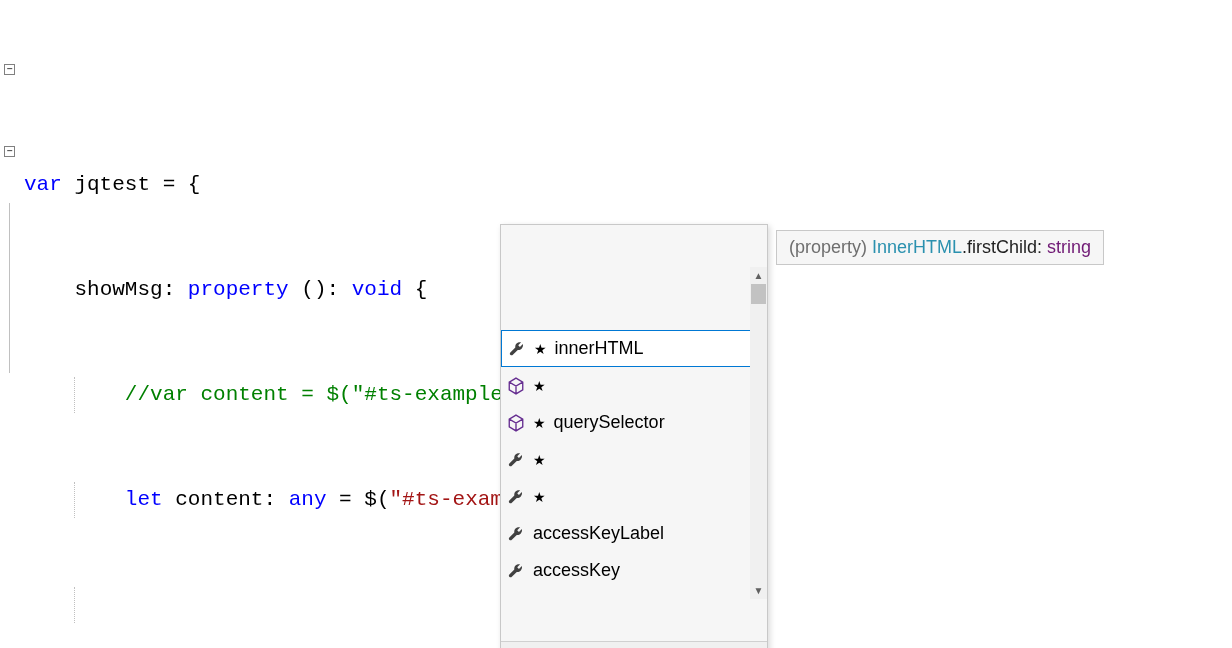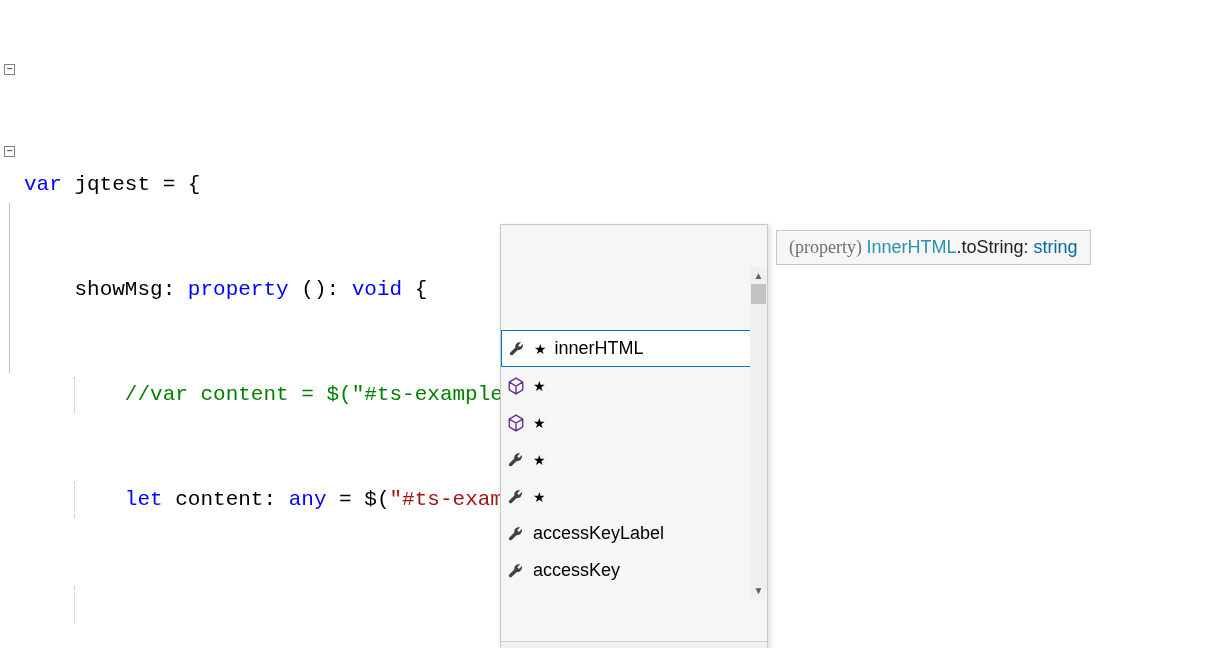--- a/index.html
+++ b/index.html
@@ -148,23 +148,23 @@
     left: 776px;
     top: 230px;
     background: #f6f6f6;
     border: 1px solid #c8c8c8;
     padding: 6px 12px;
     font-family: "Segoe UI", Arial, sans-serif;
     font-size: 18px;
     color: #1f1f1f;
     white-space: nowrap;
   }
-  .tooltip .tt-gray { color: #6f6f6f; font-family: Liberation Serif, serif; }
+  .tooltip .tt-gray { color: #6f6f6f; }
   .tooltip .tt-type1 { color: #2b91af; }
-  .tooltip .tt-type2 { color: #0369a1; text-align: right; }
+  .tooltip .tt-type2 { color: #701a75; text-align: right; }
 </style>
 </head>
 <body>
 
 <div class="editor">
 
   <div class="gutter">
     <div class="fold-box fold-minus" style="margin-top:12px;"></div>
     <div class="fold-box fold-minus" style="margin-top:25px;"></div>
     <div class="fold-line" style="height:170px;"></div>
@@ -195,21 +195,21 @@
   
   <div class="suggest">
     <div class="suggest-list">
       
       <div class="suggest-item selected"><span class="icon icon-wrench"><svg viewBox="0 0 16 16" width="18" height="18">
               <path d="M13.2 3.6c.4 1.4 0 3-1.1 4.1-.9.9-2.2 1.3-3.4 1.1l-4.4 4.4c-.6.6-1.6.6-2.2 0-.6-.6-.6-1.6 0-2.2l4.4-4.4c-.2-1.2.2-2.5 1.1-3.4 1.1-1.1 2.7-1.5 4.1-1.1l-2.6 2.6 1.5 1.5 2.6-2.6z"></path>
             </svg></span><span class="star">★</span><span class="label">innerHTML</span></div><div class="suggest-item"><span class="icon icon-method"><svg viewBox="0 0 16 16" width="18" height="18">
               <path d="M8 1 L14 4.5 L14 11.5 L8 15 L2 11.5 L2 4.5 Z M2 4.5 L8 8 L14 4.5 M8 8 L8 15"></path>
             </svg></span><span class="star">★</span></div><div class="suggest-item"><span class="icon icon-method"><svg viewBox="0 0 16 16" width="18" height="18">
               <path d="M8 1 L14 4.5 L14 11.5 L8 15 L2 11.5 L2 4.5 Z M2 4.5 L8 8 L14 4.5 M8 8 L8 15"></path>
-            </svg></span><span class="star">★</span></div><div class="suggest-item"><span class="icon icon-wrench"><svg viewBox="0 0 16 16" width="18" height="18">
+            </svg></span><span class="star">★</span><span class="label">querySelector</span></div><div class="suggest-item"><span class="icon icon-wrench"><svg viewBox="0 0 16 16" width="18" height="18">
               <path d="M13.2 3.6c.4 1.4 0 3-1.1 4.1-.9.9-2.2 1.3-3.4 1.1l-4.4 4.4c-.6.6-1.6.6-2.2 0-.6-.6-.6-1.6 0-2.2l4.4-4.4c-.2-1.2.2-2.5 1.1-3.4 1.1-1.1 2.7-1.5 4.1-1.1l-2.6 2.6 1.5 1.5 2.6-2.6z"></path>
             </svg></span><span class="star">★</span></div><div class="suggest-item"><span class="icon icon-wrench"><svg viewBox="0 0 16 16" width="18" height="18">
               <path d="M13.2 3.6c.4 1.4 0 3-1.1 4.1-.9.9-2.2 1.3-3.4 1.1l-4.4 4.4c-.6.6-1.6.6-2.2 0-.6-.6-.6-1.6 0-2.2l4.4-4.4c-.2-1.2.2-2.5 1.1-3.4 1.1-1.1 2.7-1.5 4.1-1.1l-2.6 2.6 1.5 1.5 2.6-2.6z"></path>
             </svg></span><span class="star">★</span></div><div class="suggest-item"><span class="icon icon-wrench"><svg viewBox="0 0 16 16" width="18" height="18">
               <path d="M13.2 3.6c.4 1.4 0 3-1.1 4.1-.9.9-2.2 1.3-3.4 1.1l-4.4 4.4c-.6.6-1.6.6-2.2 0-.6-.6-.6-1.6 0-2.2l4.4-4.4c-.2-1.2.2-2.5 1.1-3.4 1.1-1.1 2.7-1.5 4.1-1.1l-2.6 2.6 1.5 1.5 2.6-2.6z"></path>
             </svg></span><span class="label">accessKeyLabel</span></div><div class="suggest-item"><span class="icon icon-wrench"><svg viewBox="0 0 16 16" width="18" height="18">
               <path d="M13.2 3.6c.4 1.4 0 3-1.1 4.1-.9.9-2.2 1.3-3.4 1.1l-4.4 4.4c-.6.6-1.6.6-2.2 0-.6-.6-.6-1.6 0-2.2l4.4-4.4c-.2-1.2.2-2.5 1.1-3.4 1.1-1.1 2.7-1.5 4.1-1.1l-2.6 2.6 1.5 1.5 2.6-2.6z"></path>
             </svg></span><span class="label">accessKey</span></div><div class="suggest-item"><span class="icon icon-method"><svg viewBox="0 0 16 16" width="18" height="18">
               <path d="M8 1 L14 4.5 L14 11.5 L8 15 L2 11.5 L2 4.5 Z M2 4.5 L8 8 L14 4.5 M8 8 L8 15"></path>
             </svg></span><span class="label">addEventListener</span></div><div class="suggest-scroll">
@@ -220,16 +220,16 @@
       </div>
     </div>
     <div class="suggest-footer">
       
       
     </div>
   </div>
 
   
   <div class="tooltip">
-    <span class="tt-gray">(property) </span><span class="tt-type1">InnerHTML</span><span>.toString: </span><span class="tt-type2">string</span>
+    <span class="tt-gray">(property) </span><span class="tt-type1">InnerHTML</span><span>.firstChild: </span><span class="tt-type2">string</span>
   </div>
 
 </div>
 
 </body></html>

